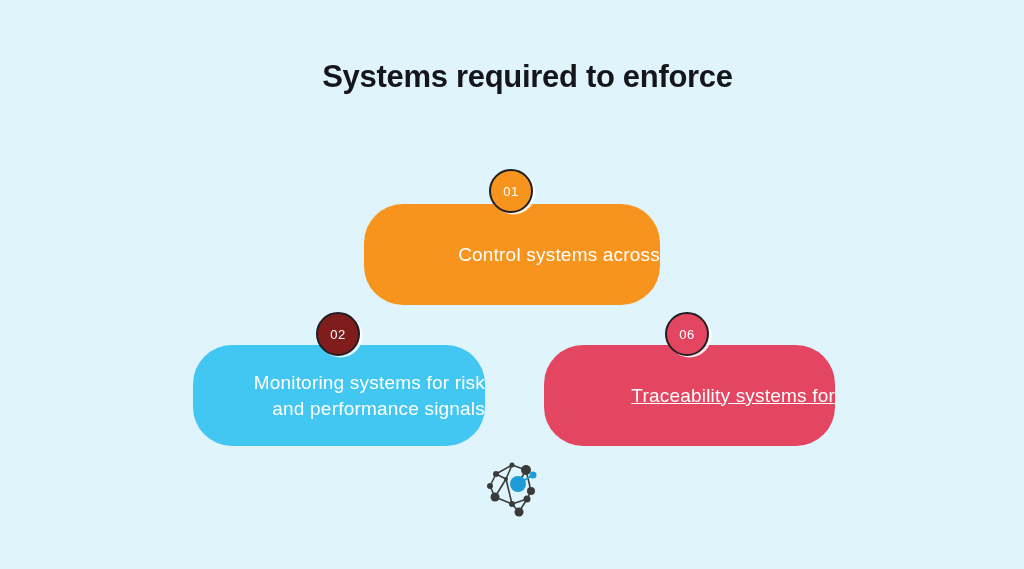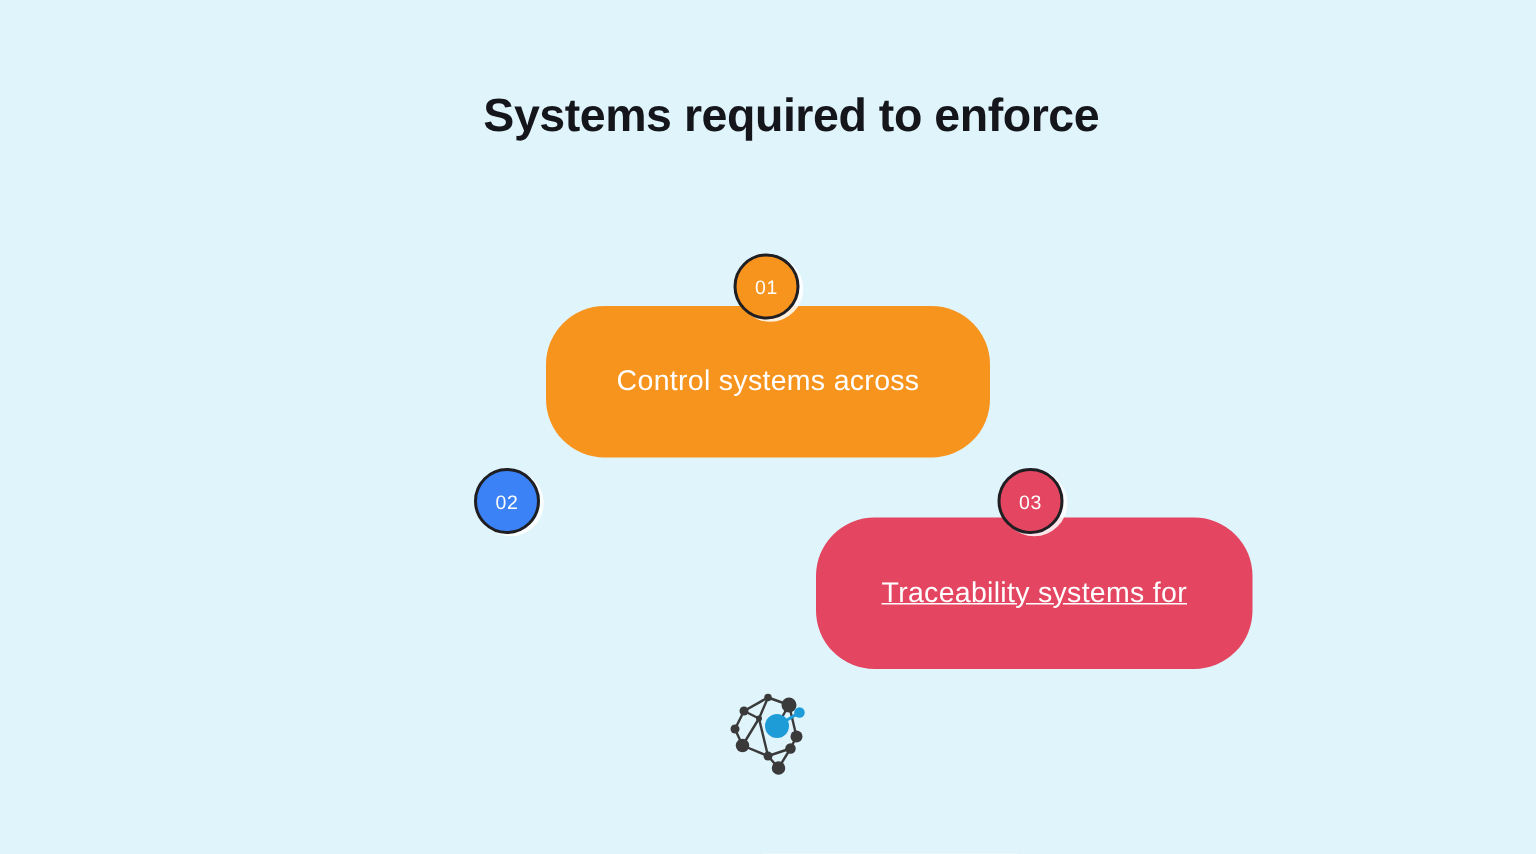--- a/index.html
+++ b/index.html
@@ -25,21 +25,21 @@
     letter-spacing: -0.3px;
   }
   .title .line { display: block; padding-left: 31px; }
 
   .pill {
     position: absolute;
     height: 101px;
     border-radius: 39px;
     display: flex;
     flex-direction: column;
-    align-items: center;
+    align-items: flex-end;
     justify-content: center;
     color: #ffffff;
     font-size: 19px;
     line-height: 26px;
     letter-spacing: 0.2px;
     text-align: center;
   }
   .pill .line { display: block; }
 
   .pill-1 { left: 364px; top: 204px; width: 296px; }
@@ -82,26 +82,30 @@
     <span class="line">Systems required to enforce</span>
   </h1>
 
   <div class="badge badge-1" style="background-color: rgb(247, 148, 30);">
     <span>01</span>
   </div>
   <div class="pill pill-1" style="background-color: rgb(247, 148, 30);">
     <span class="line">Control systems across</span>
   </div>
 
-  <div class="badge badge-2" style="background-color: #3b82f6; text-align: right;">
+  <div class="badge badge-2" style="background-color: #7f1d1d; text-align: right;">
     <span>02</span>
+  </div>
+  <div class="pill pill-2" style="background-color: rgb(65, 199, 242);">
+    <span class="line">Monitoring systems for risk</span>
+    <span class="line">and performance signals</span>
   </div>
 
   <div class="badge badge-3" style="background-color: rgb(228, 69, 96);">
-    <span>03</span>
+    <span>06</span>
   </div>
   <div class="pill pill-3" style="background-color: rgb(228, 69, 96); text-decoration: underline;">
     <span class="line">Traceability systems for</span>
   </div>
 
   <svg class="logo" viewBox="0 0 54 60" xmlns="http://www.w3.org/2000/svg">
     <g fill="none" stroke-width="1.6" stroke-linecap="round" stroke="#3A3A3A">
       <path d="M26 7 L40 12"></path>
       <path d="M26 7 L10 16"></path>
       <path d="M26 7 L20 21"></path>

